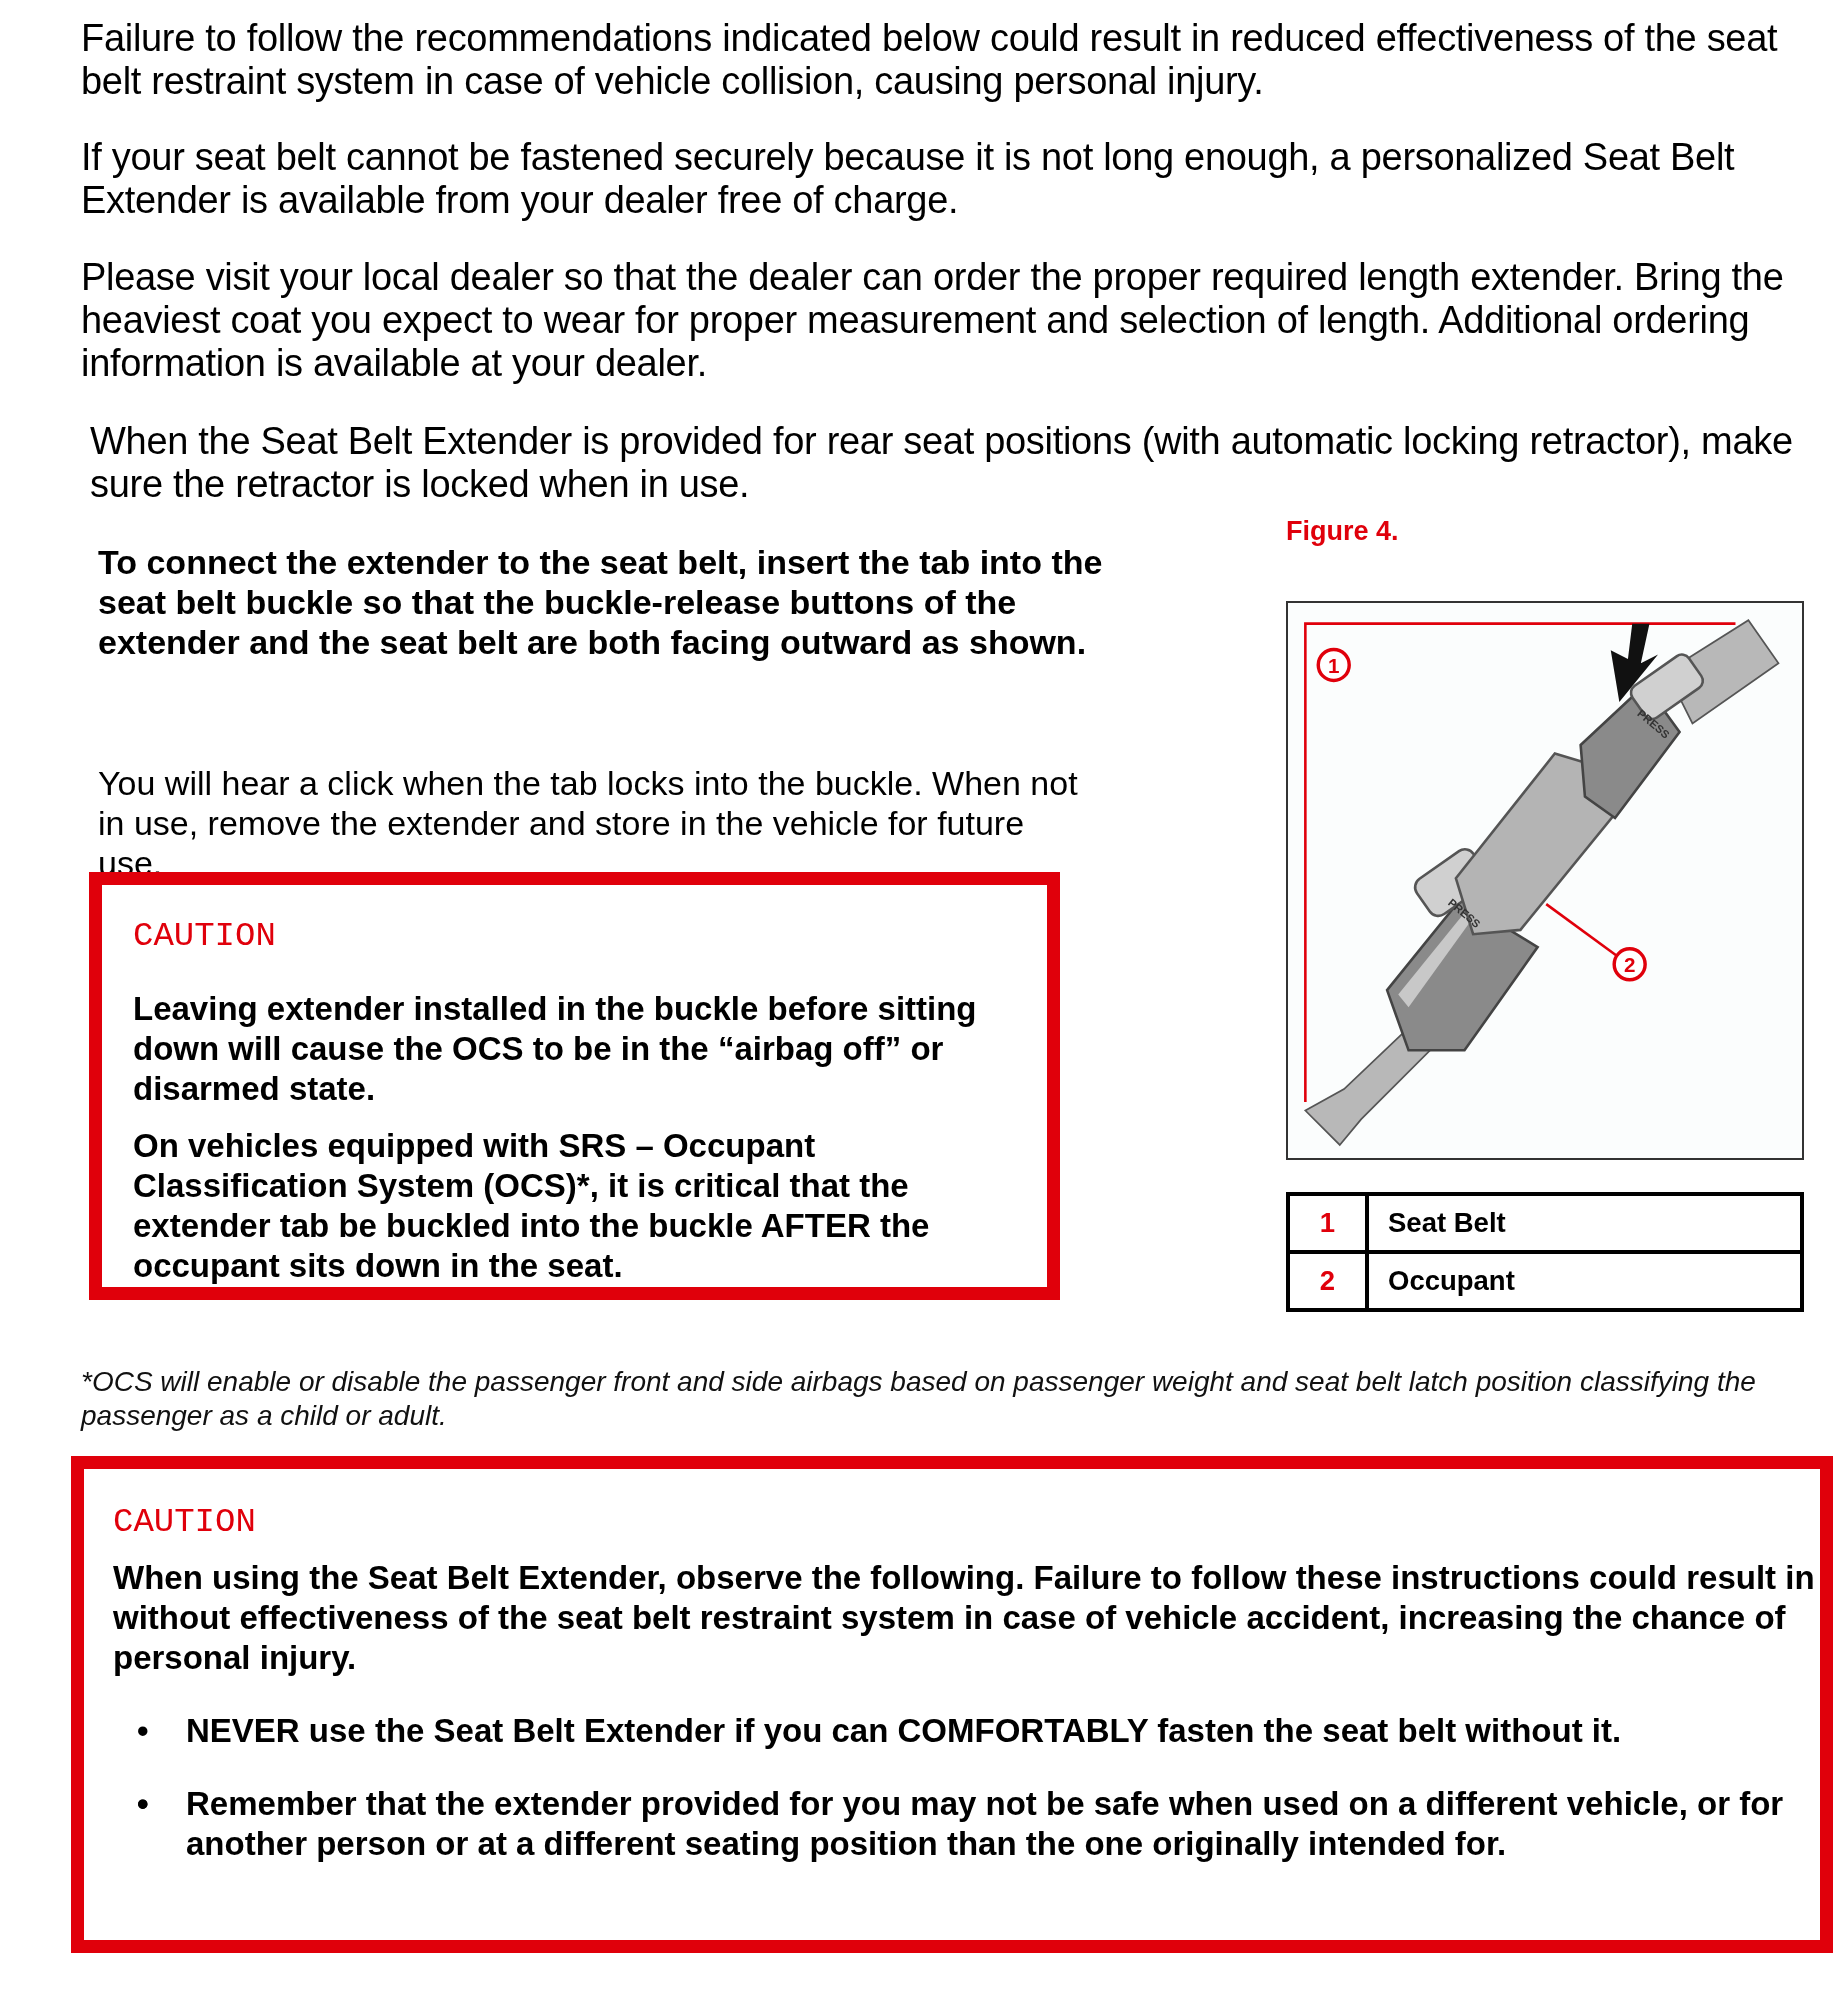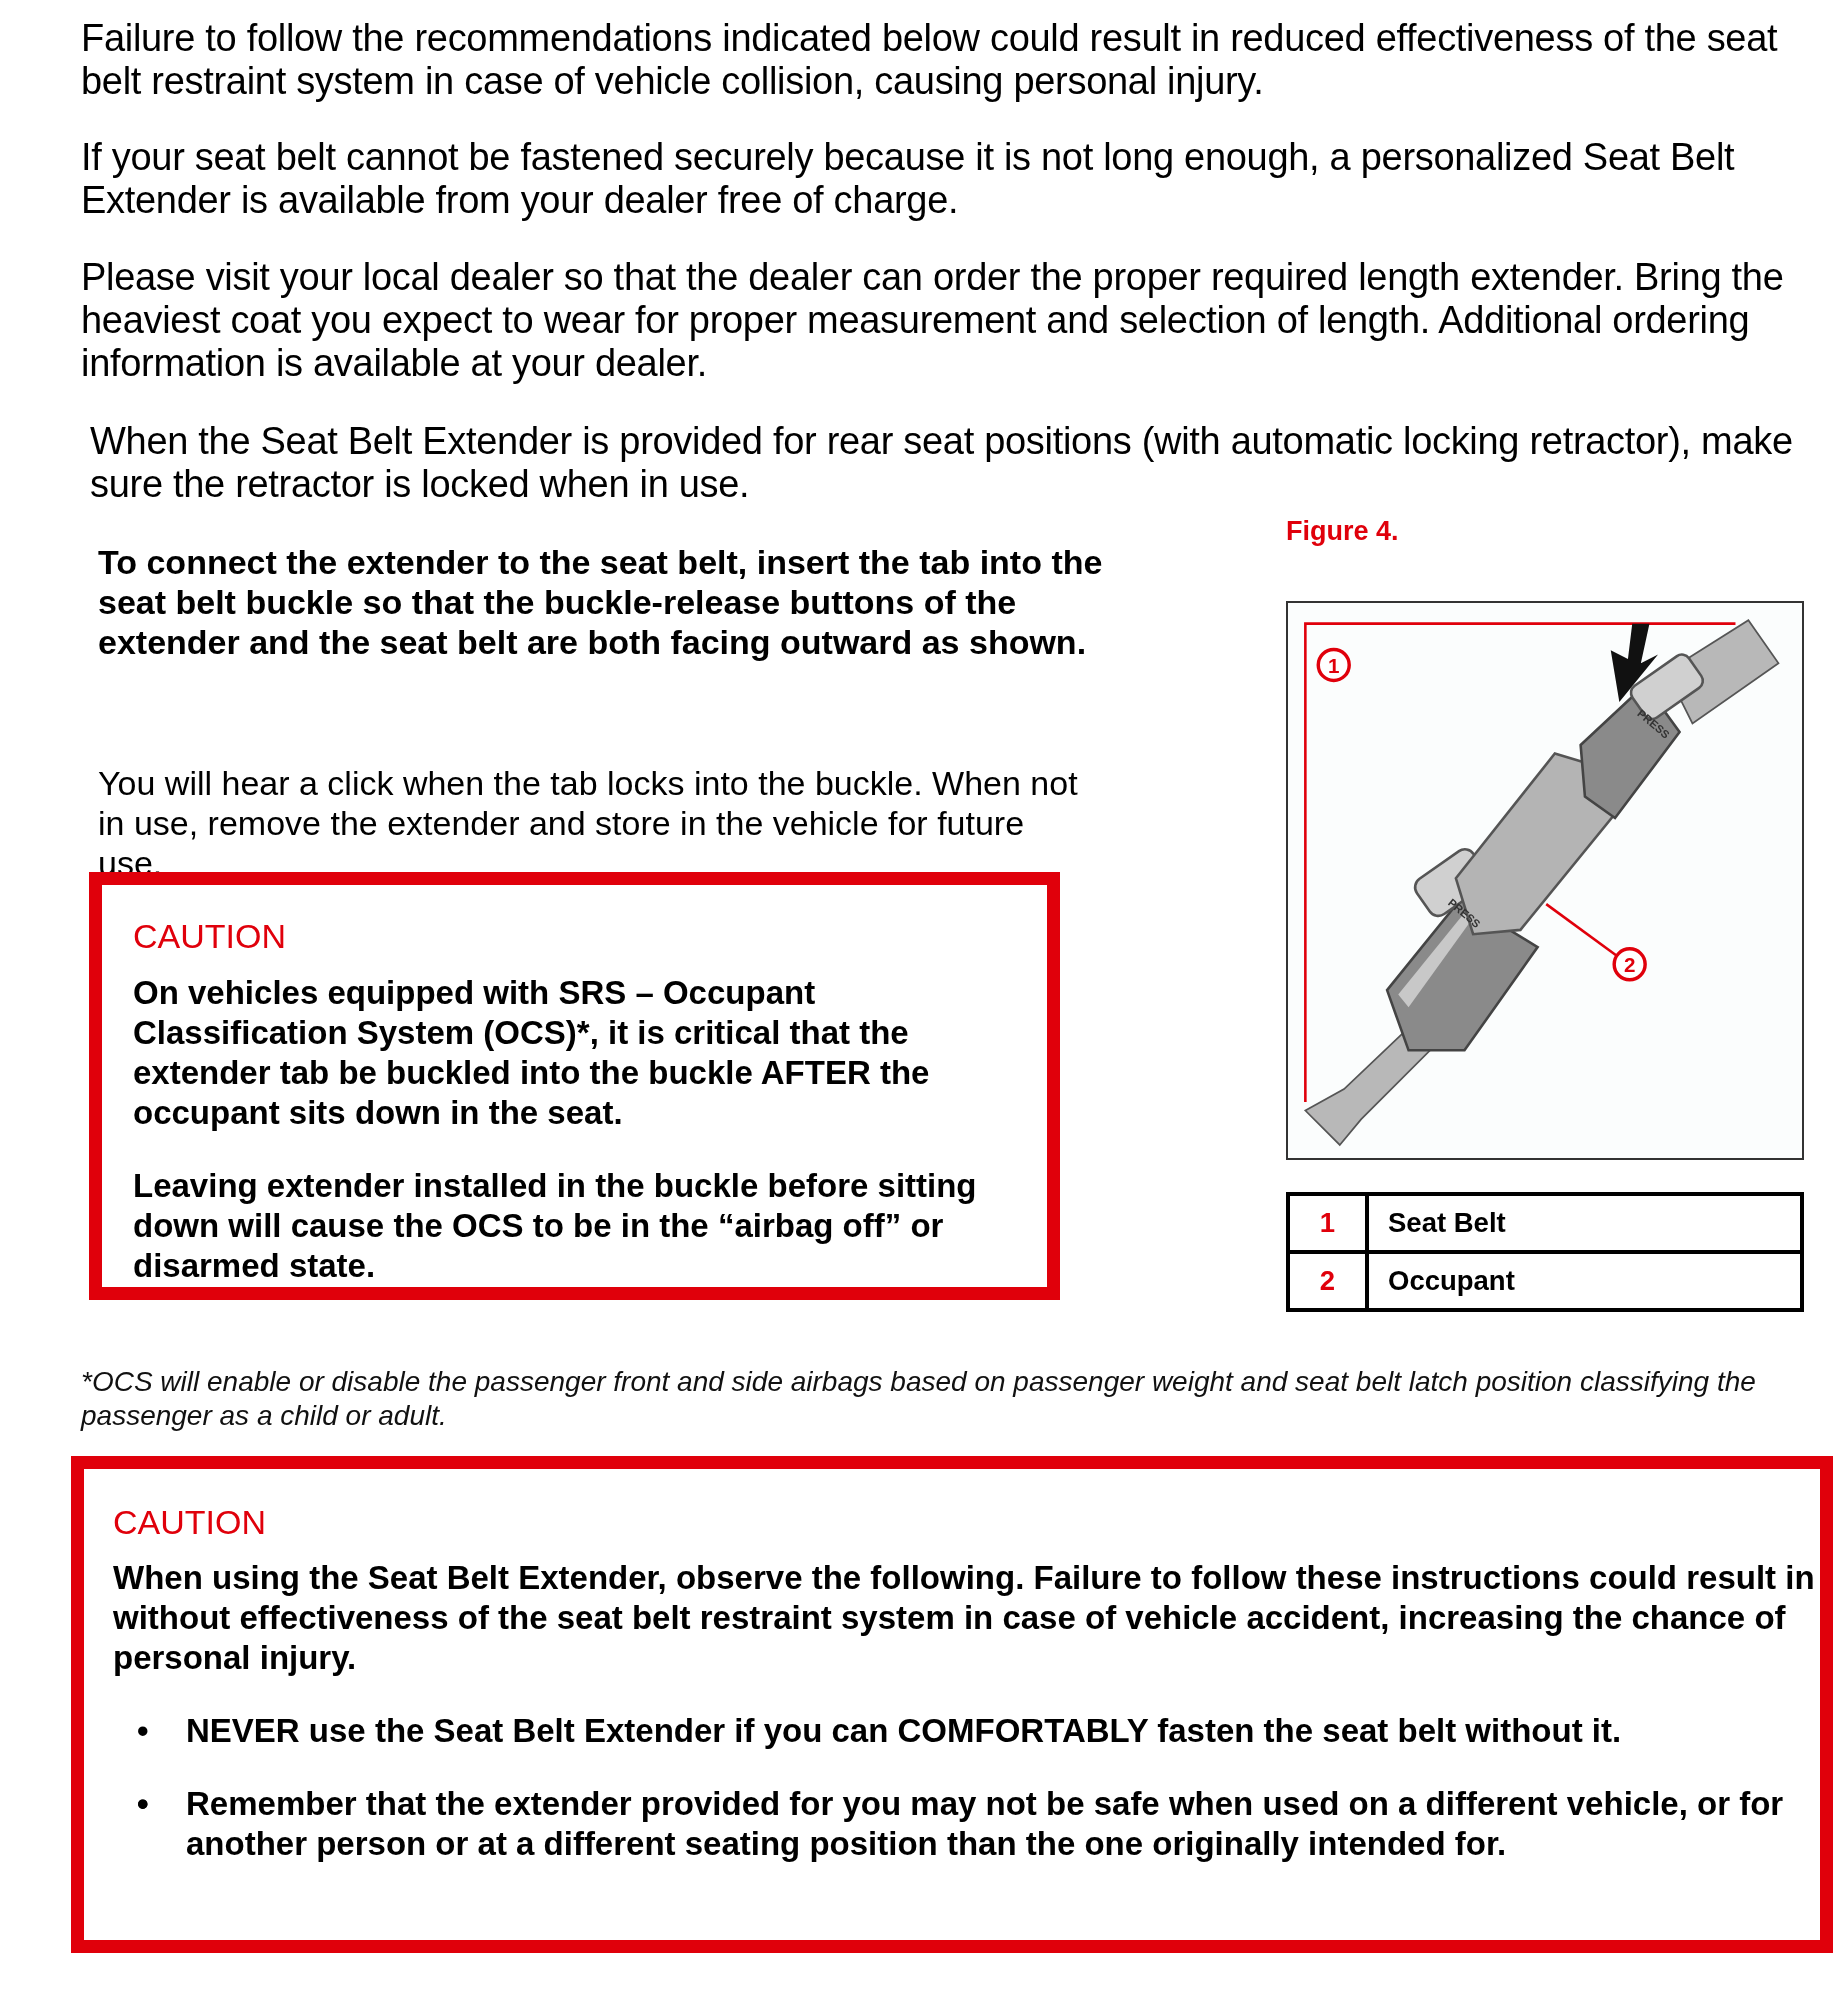--- a/index.html
+++ b/index.html
@@ -3,21 +3,21 @@
 <meta charset="utf-8">
 <style>
   html, body { margin:0; padding:0; background:#ffffff; }
   body { width:1846px; height:1999px; position:relative; overflow:hidden;
          font-family:"Liberation Sans", sans-serif; color:#000; }
   .abs { position:absolute; }
   .para { font-size:38px; line-height:43px; letter-spacing:-0.3px; }
   .bold { font-weight:bold; }
   .red { color:#e0000b; }
   .caution-box { border:13.8px solid #e0000b; box-sizing:border-box; background:#fff; }
-  .caution-label { font-size:34px; color:#e0000b; line-height:40px; }
+  .caution-label { font-size:34px; color:#e0000b; line-height:40px;font-family:Liberation Mono, monospace; }
   .cb-text { font-size:33px; line-height:40px; font-weight:bold; }
   ul.bullets { list-style:none; margin:0; padding:0; }
   ul.bullets li { position:relative; padding-left:73px; font-size:33px; line-height:40px; font-weight:bold; margin-bottom:33px; }
   ul.bullets li .dot { position:absolute; left:24px; top:0; }
   .fig-frame { border:2.6px solid #333; box-sizing:border-box; background:#fbfdfd; }
   table.legend { border-collapse:collapse; }
   table.legend td { border:4.3px solid #000; height:52px; font-size:27.5px; font-weight:bold; }
   table.legend td.num { width:73px; text-align:center; color:#e0000b; }
   table.legend td.lbl { padding-left:19px; }
 </style>
@@ -27,22 +27,22 @@
 <div class="abs para" style="left:81px; top:17px; width:1755px;">Failure to follow the recommendations indicated below could result in reduced effectiveness of the seat belt restraint system in case of vehicle collision, causing personal injury.</div>
 <div class="abs para" style="left:81px; top:136px; width:1755px;">If your seat belt cannot be fastened securely because it is not long enough, a personalized Seat Belt Extender is available from your dealer free of charge.</div>
 <div class="abs para" style="left:81px; top:256px; width:1755px;">Please visit your local dealer so that the dealer can order the proper required length extender. Bring the heaviest coat you expect to wear for proper measurement and selection of length. Additional ordering information is available at your dealer.</div>
 <div class="abs para" style="left:90px; top:420px; width:1755px;">When the Seat Belt Extender is provided for rear seat positions (with automatic locking retractor), make sure the retractor is locked when in use.</div>
 
 <div class="abs bold" style="left:98px; top:542px; width:1007px; font-size:34px; line-height:40px;">To connect the extender to the seat belt, insert the tab into the seat belt buckle so that the buckle-release buttons of the extender and the seat belt are both facing outward as shown.</div>
 <div class="abs" style="left:98px; top:763px; width:989px; font-size:34px; line-height:40px;">You will hear a click when the tab locks into the buckle. When not in use, remove the extender and store in the vehicle for future use.</div>
 
 <div class="abs caution-box" style="left:89px; top:872px; width:971px; height:428px; padding:31px 34px 0 31px;">
   <div class="caution-label">CAUTION</div>
+  <div class="cb-text" style="margin-top:33px;">Leaving extender installed in the buckle before sitting down will cause the OCS to be in the “airbag off” or disarmed state.</div>
   <div class="cb-text" style="margin-top:17px;">On vehicles equipped with SRS – Occupant Classification System (OCS)*, it is critical that the extender tab be buckled into the buckle AFTER the occupant sits down in the seat.</div>
-  <div class="cb-text" style="margin-top:33px;">Leaving extender installed in the buckle before sitting down will cause the OCS to be in the “airbag off” or disarmed state.</div>
 </div>
 
 <div class="abs bold red" style="left:1286px; top:516px; font-size:27px;">Figure 4.</div>
 <div class="abs fig-frame" style="left:1286px; top:601px; width:518px; height:559px;">
   <svg width="513" height="554" viewBox="0 0 596 644">
 
     <polyline points="520,24 20,24 20,580" fill="none" stroke="#e0000b" stroke-width="3"></polyline>
 
     <polygon points="20,590 65,565 165,470 190,495 85,600 60,630" fill="#b8b8b8" stroke="#555" stroke-width="2"></polygon>
 

